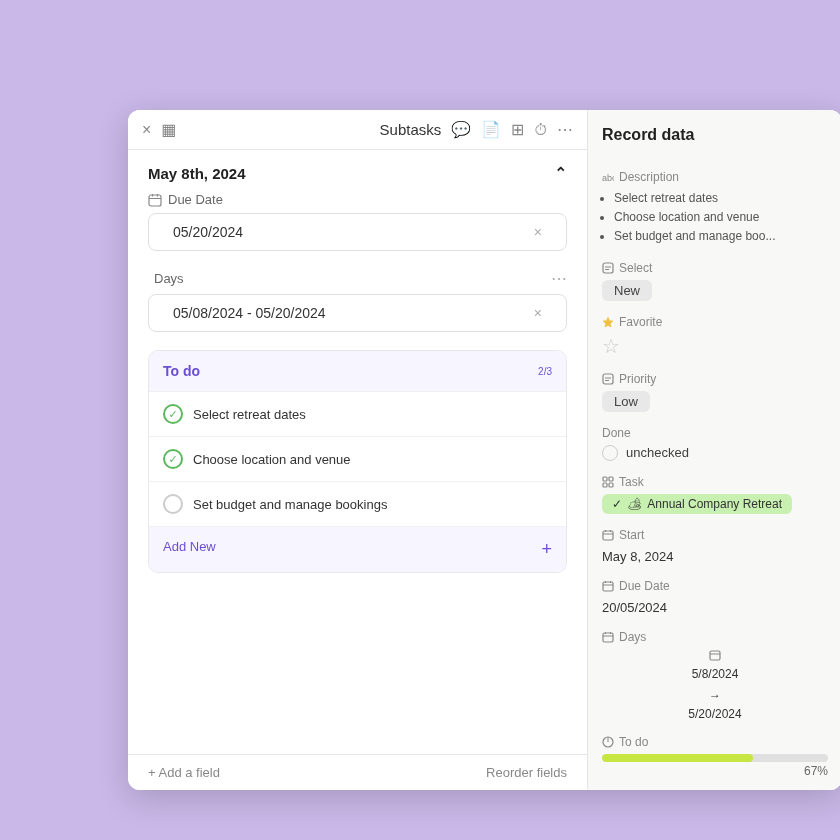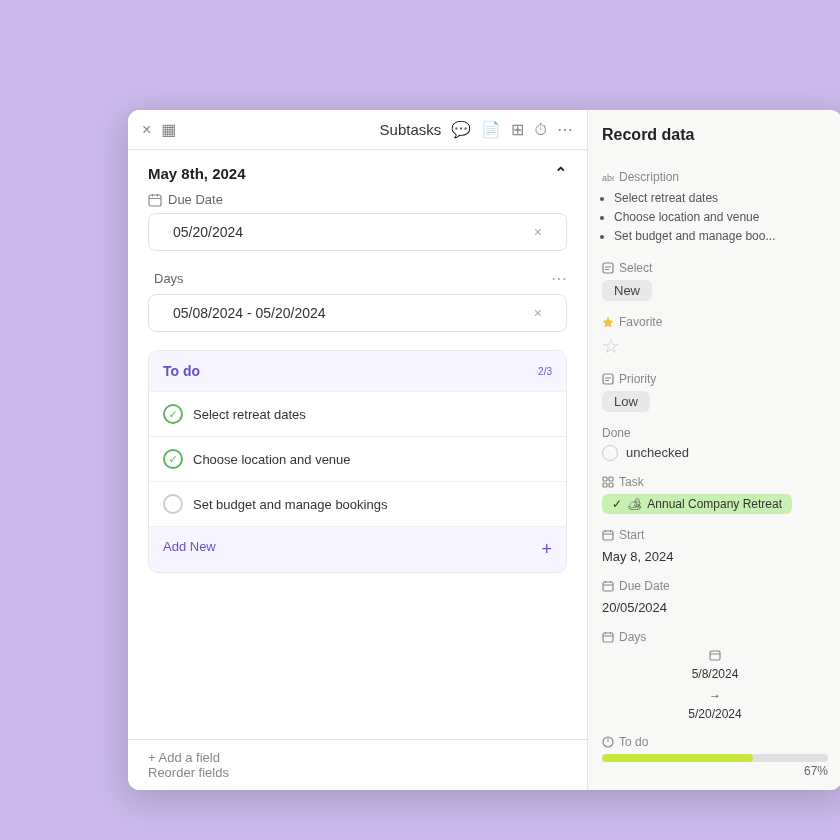--- a/index.html
+++ b/index.html
@@ -175,27 +175,26 @@
     .add-new-label {
       font-size: 13px;
       color: #6b4fcf;
     }
     .add-new-icon {
       color: #6b4fcf;
       font-size: 18px;
     }
     .bottom-bar {
       display: flex;
-      align-items: flex-start;
+      align-items: flex-end;
       justify-content: space-between;
       padding: 10px 20px;
       border-top: 1px solid #e5e5e5;
       font-size: 13px;
       color: #888;
-      flex-direction: column;
     }
     .add-field {
       color: #888;
       cursor: pointer;
     }
     .reorder-fields {
       color: #888;
       cursor: pointer;
     }
 

